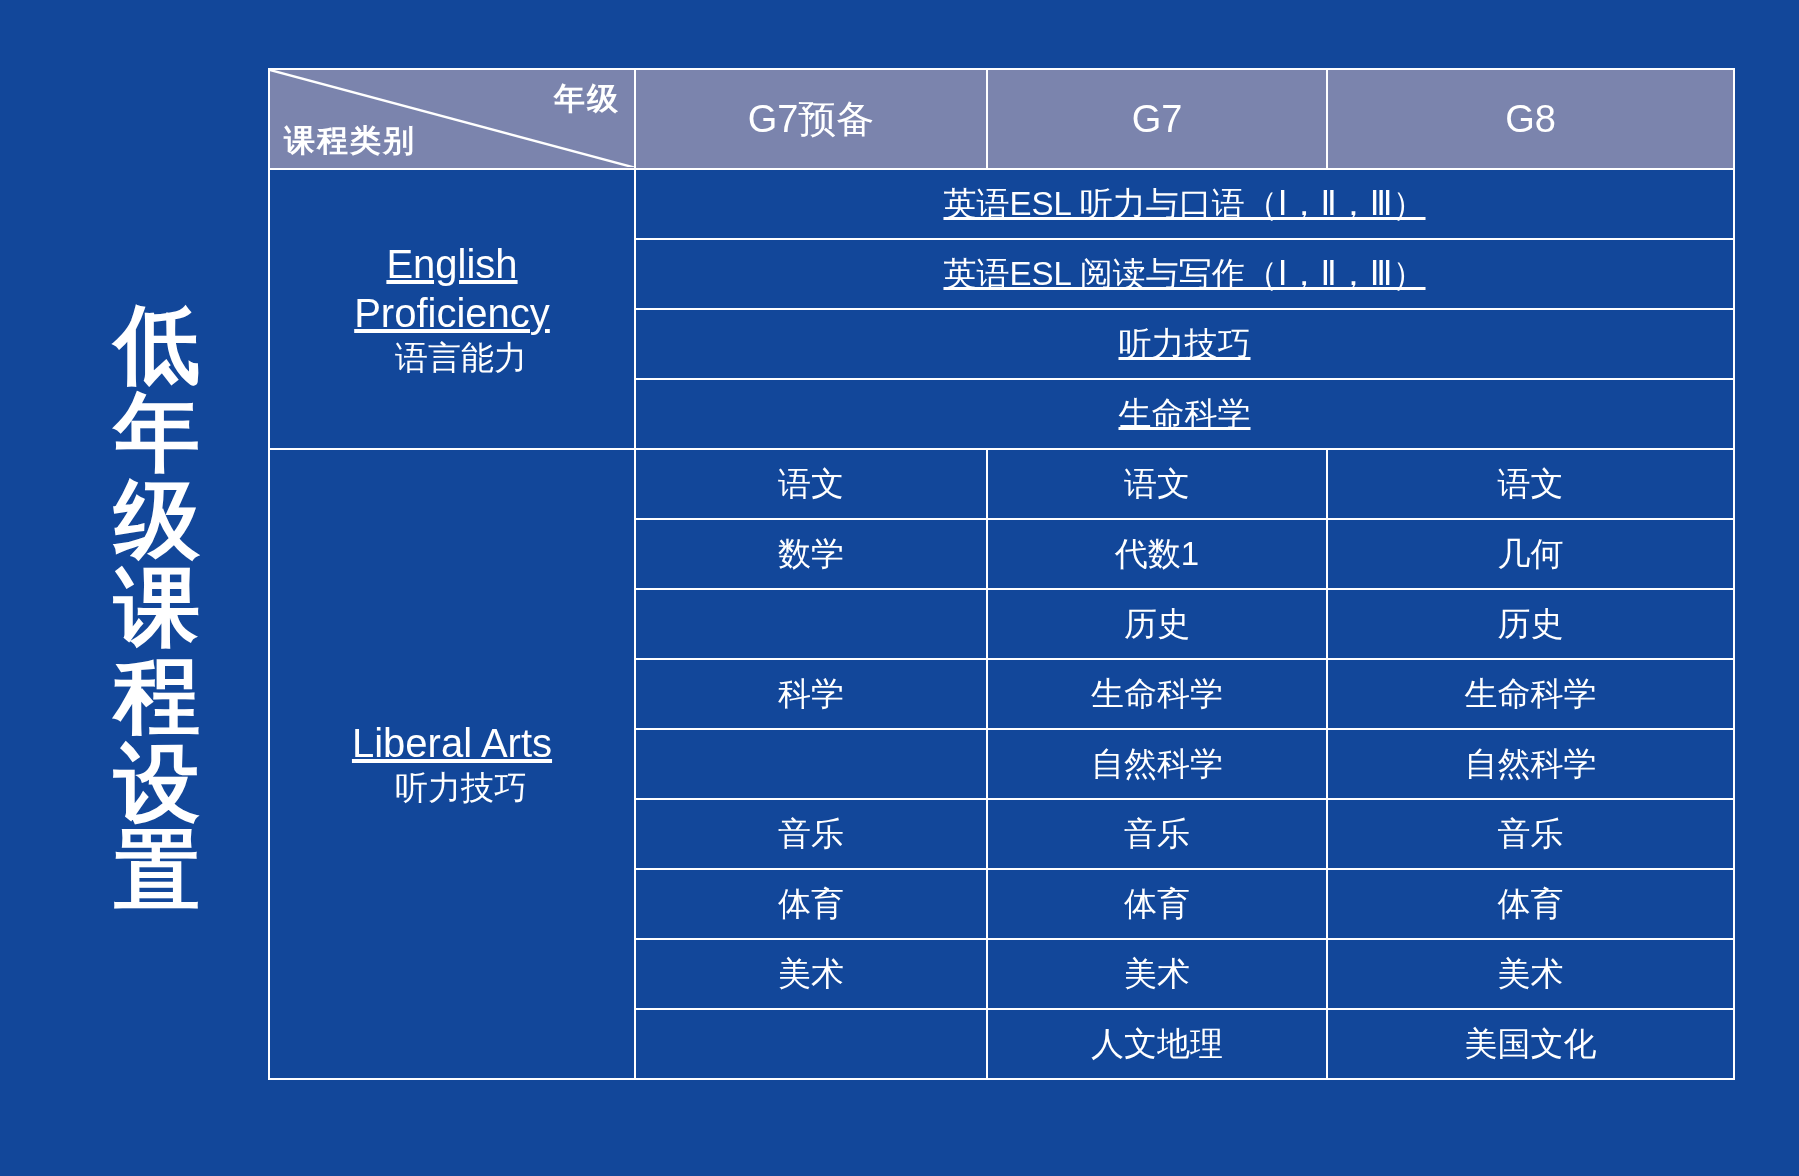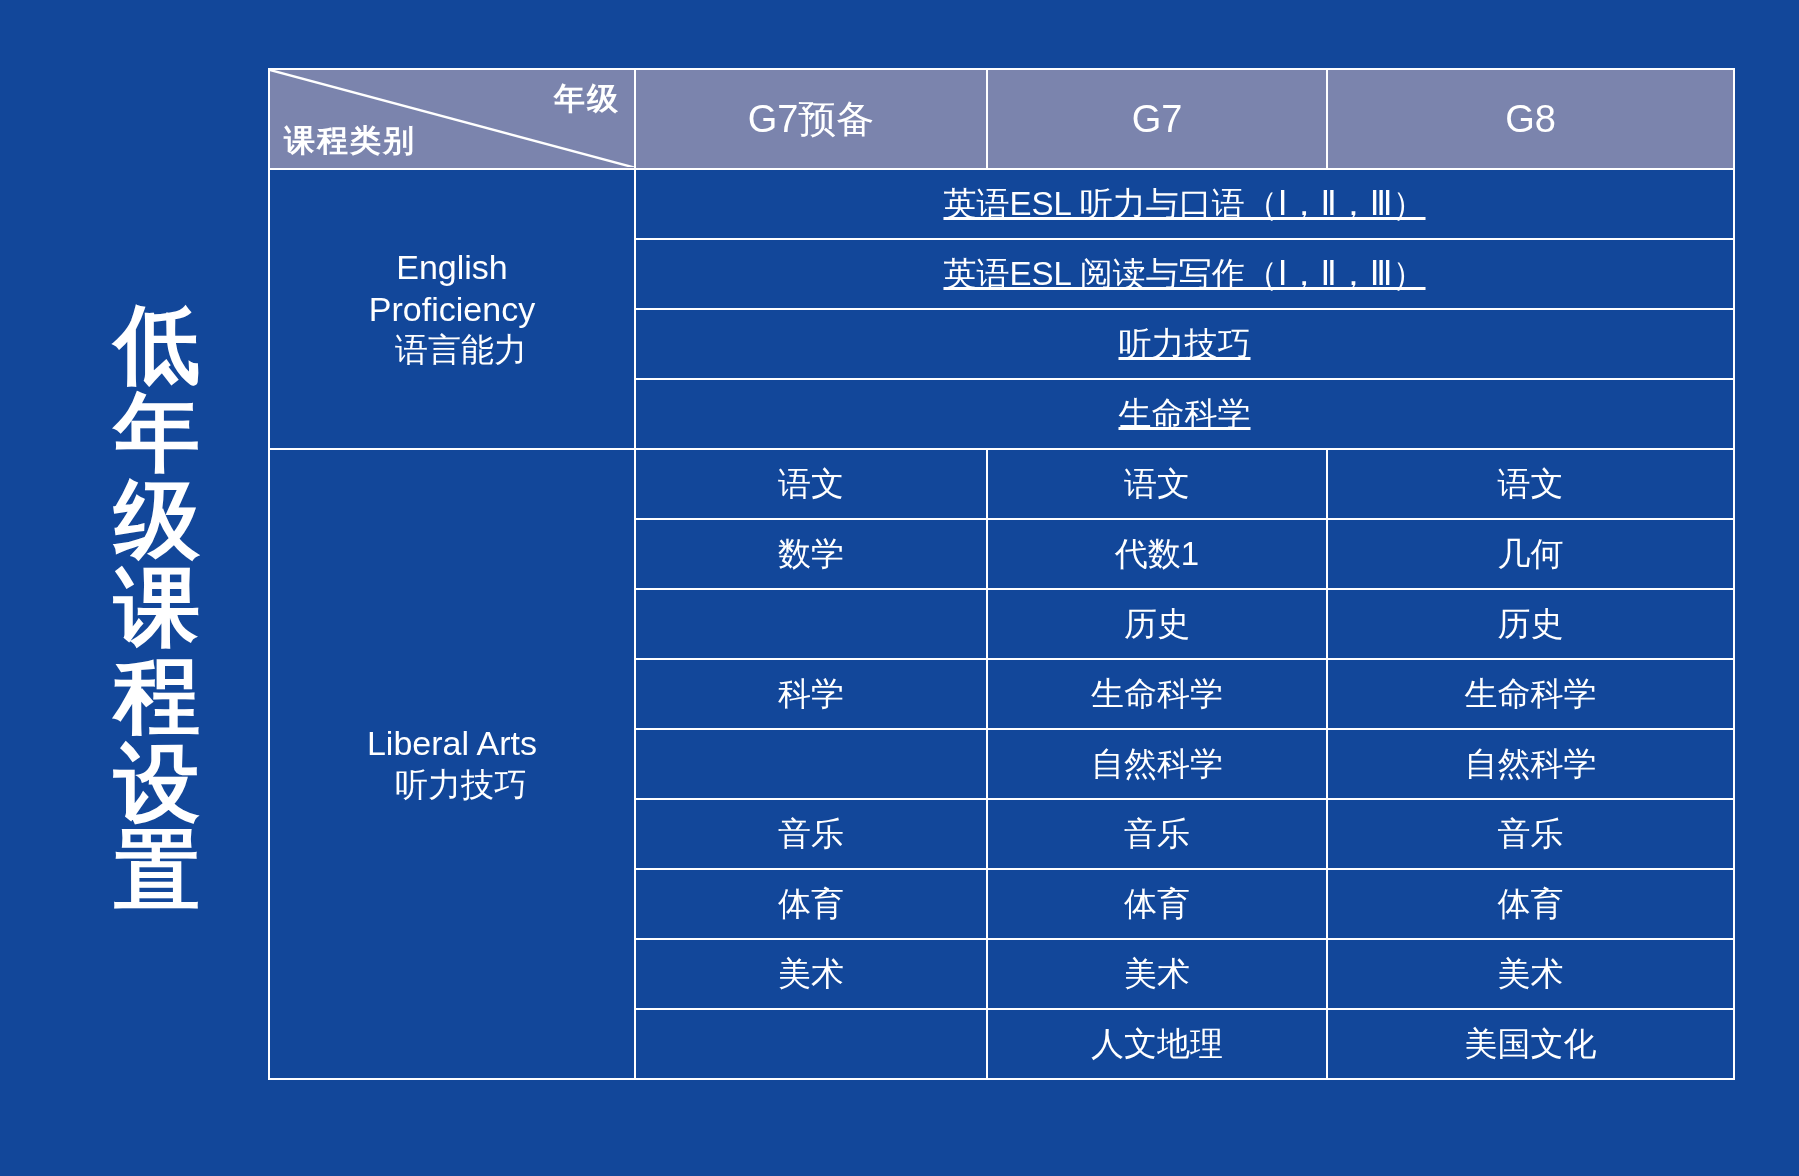--- a/index.html
+++ b/index.html
@@ -98,22 +98,23 @@
     margin-top: 41px;
   }
 
   
   td.cat-cell {
     font-size: 34px;
     line-height: 1.22;
     padding: 6px 4px;
   }
   td.cat-cell .en {
-    font-size: 34px;
+    font-size: 40px;
     display: block;
+    text-decoration: underline;
   }
   td.cat-cell .cn {
     font-size: 33px;
     display: block;
     margin-left: 18px;
   }
 
   
   td.span-cell {
     font-size: 35px;

